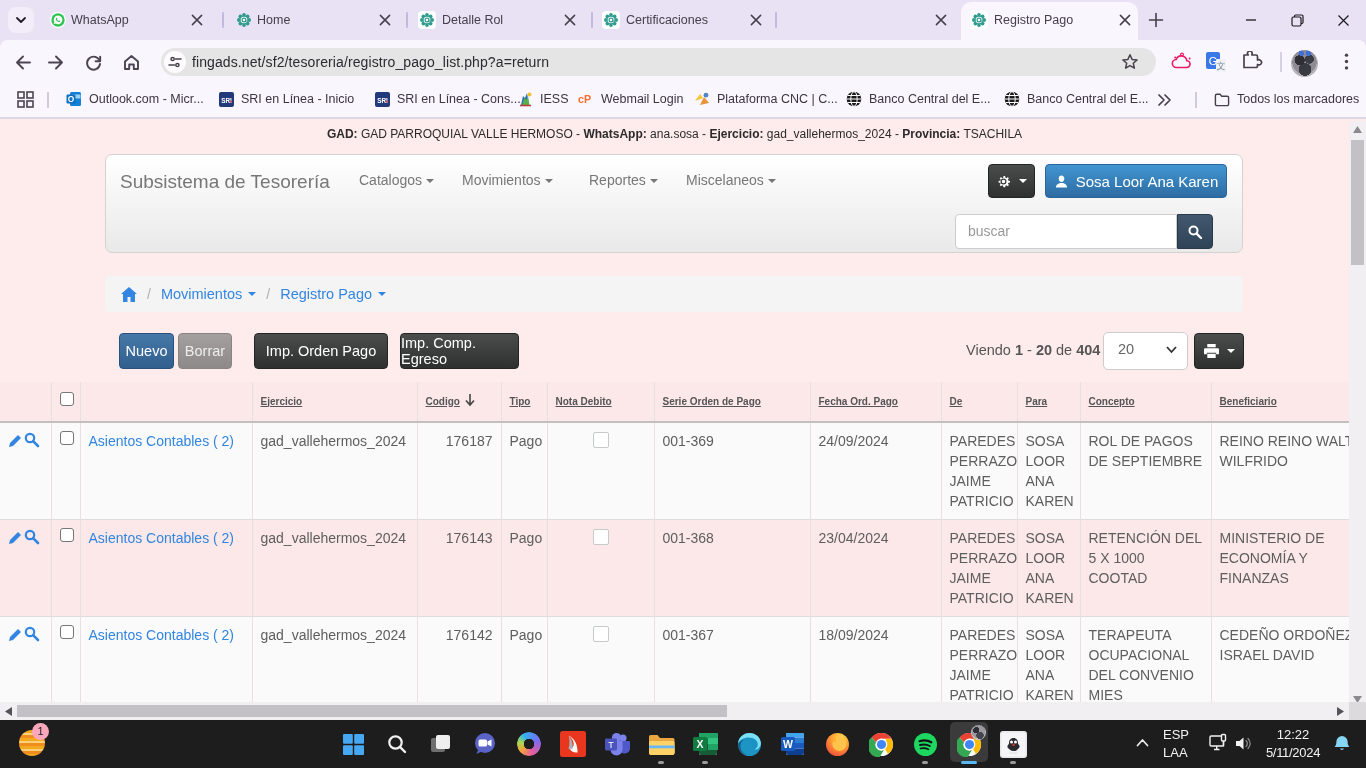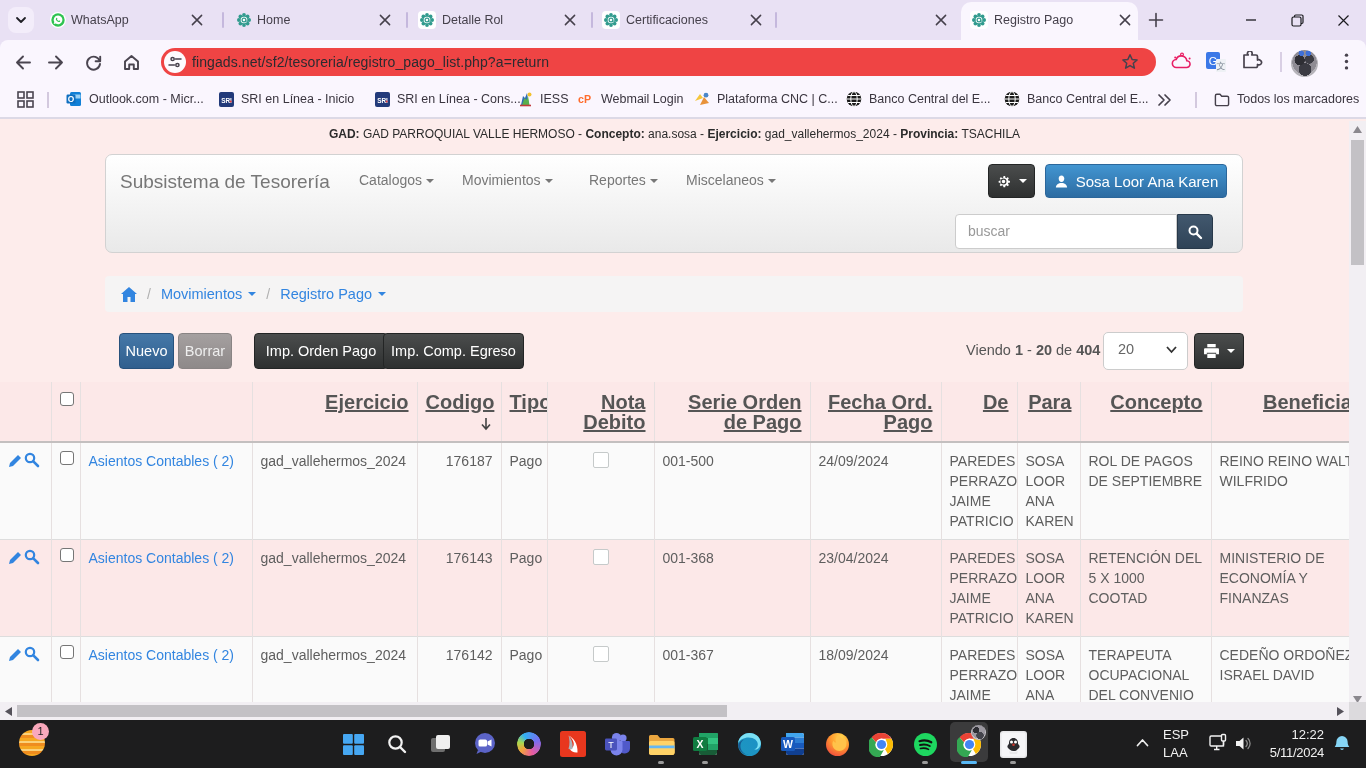--- a/index.html
+++ b/index.html
@@ -11,21 +11,21 @@
 .tabfav{width:16px;height:16px;margin-right:5px;flex:0 0 auto}
 .tabtile{width:18px;height:18px;background:#fff;border-radius:4px;display:flex;align-items:center;justify-content:center;margin-right:6px;flex:0 0 auto}
 .tabtile svg{display:block}
 .tabx{position:absolute;width:16px;height:16px;color:#3c3740}
 .tabsep{position:absolute;top:12px;width:2px;height:16px;background:#c5b8dd;border-radius:1px}
 #activetab{position:absolute;left:961px;top:2px;width:177px;height:38px;background:#faf6fe;border-radius:10px 10px 0 0}
 #tsearch{position:absolute;left:8px;top:7px;width:26px;height:26px;border-radius:8px;background:#f3edfa;display:flex;align-items:center;justify-content:center}
 .winctl{position:absolute;top:0;height:40px;width:46px;display:flex;align-items:center;justify-content:center;color:#1b1b1f}
 #toolbar{position:absolute;left:0;top:40px;width:1366px;height:79px;background:#faf6fe;border-bottom:2px solid #dcd9e6;border-radius:8px 8px 0 0}
 .navic{position:absolute;top:13px;color:#4a4550}
-#pill{position:absolute;left:161px;top:8px;width:995px;height:28px;border-radius:14px;background:#ef4444}
+#pill{position:absolute;left:161px;top:8px;width:995px;height:28px;border-radius:14px;background:#e5e5e5}
 #pillicon{position:absolute;left:3px;top:3px;width:22px;height:22px;border-radius:50%;background:#fdfbfe;display:flex;align-items:center;justify-content:center}
 #url{position:absolute;left:31px;top:6px;font-size:14px;color:#2b2b30;letter-spacing:.1px}
 
 #bookmarks{position:absolute;left:0;top:85px;width:1366px;height:28px;font-size:12.5px;color:#3a353f}
 .bm{position:absolute;top:0;height:28px;display:flex;align-items:center;gap:7px;white-space:nowrap}
 .bmi{width:16px;height:16px;flex:0 0 auto;display:flex;align-items:center;justify-content:center}
 
 #page{position:absolute;left:0;top:121px;width:1349px;height:581px;background:#fdeceb;overflow:hidden;font-family:"Liberation Sans",sans-serif}
 #gadline{position:absolute;left:0;top:6px;width:1349px;text-align:center;font-size:12px;color:#2b2b2b}
 #navpanel{position:absolute;left:105px;top:33px;width:1138px;height:99px;border:1px solid #d2d2d2;border-radius:7px;background:linear-gradient(#ffffff,#e9e9e9)}
@@ -40,21 +40,21 @@
 #breadcrumb .sl{color:#b0b0b0;margin:0 10px;font-size:14px}
 .bcaret{display:inline-block;width:0;height:0;border-left:4.5px solid transparent;border-right:4.5px solid transparent;border-top:4.5px solid #3285e0;vertical-align:2px;margin-left:6px}
 
 .btn{position:absolute;top:212px;height:36px;border-radius:4px;color:#fff;font-size:14.5px;display:flex;align-items:center;justify-content:center}
 #viendo{position:absolute;left:966px;top:221px;font-size:14.5px;color:#555}
 #pagesel{position:absolute;left:1103px;top:211px;width:85px;height:38px;background:#fff;border:1px solid #ccc;border-radius:5px;font-size:14.5px;color:#666}
 #printbtn{position:absolute;left:1194px;top:212px;width:50px;height:36px;background:linear-gradient(#4b4d4d,#2e3030);border:1px solid #232525;border-radius:4px;display:flex;align-items:center;justify-content:center;gap:4px}
 
 #tbl{position:absolute;left:0;top:261px;width:1386px;border-collapse:collapse;table-layout:fixed;font-size:14px;color:#5e5e5e}
 #tbl td,#tbl th{border-left:1px solid #e6e0e0;border-right:1px solid #e6e0e0;padding:8px;vertical-align:top;line-height:20px;overflow:hidden}
-#tbl thead th{background:#fce8e8;color:#555;font-size:20px;text-align:right;border-bottom:2px solid #c3bfbf;padding-top:9.5px;padding-bottom:9.5px}
+#tbl thead th{background:#fce8e8;color:#555;font-size:10px;text-align:left;border-bottom:2px solid #c3bfbf;padding-top:9.5px;padding-bottom:9.5px}
 #tbl thead th span{text-decoration:underline;font-weight:bold}
 #tbl tbody tr{background:#fafafa}
 #tbl tbody tr.odd{background:#fce8e8}
 #tbl tbody td{border-top:1px solid #ddd}
 .cb{width:14px;height:14px;background:#fff;border:1px solid #767676;border-radius:3px}
 .cbd{width:16px;height:16px;background:#fff;border:1px solid #c6caca;border-radius:2px;margin:1px auto 0}
 .link{color:#3285e0}
 
 #vscroll{position:absolute;left:1349px;top:121px;width:17px;height:581px;background:#f2eff3}
 #vthumb{position:absolute;left:2px;top:19px;width:13px;height:125px;background:#c3c1c5}
@@ -297,21 +297,21 @@
     </svg>
  <div class="abs" style="left:1195px;top:7px;width:2px;height:16px;background:#d3c9de"></div>
  <div class="bm" style="left:1214px"><span class="bmi">
         <svg width="17" height="15" viewBox="0 0 17 15" fill="none" stroke="#45404b" stroke-width="1.5" stroke-linejoin="round">
           <path d="M1.5 3.5a1.5 1.5 0 0 1 1.5-1.5h3.4l1.8 2h5.8a1.5 1.5 0 0 1 1.5 1.5v7a1.5 1.5 0 0 1-1.5 1.5H3a1.5 1.5 0 0 1-1.5-1.5z"></path>
         </svg>
       </span>Todos los marcadores</div>
 </div>
 
 <div id="page">
-<div id="gadline"><b>GAD:</b> GAD PARROQUIAL VALLE HERMOSO - <b>Concepto:</b> ana.sosa - <b>Ejercicio:</b> gad_vallehermos_2024 - <b>Provincia:</b> TSACHILA</div>
+<div id="gadline"><b>GAD:</b> GAD PARROQUIAL VALLE HERMOSO - <b>WhatsApp:</b> ana.sosa - <b>Ejercicio:</b> gad_vallehermos_2024 - <b>Provincia:</b> TSACHILA</div>
 <div id="navpanel">
 <div id="brand">Subsistema de Tesorería</div>
 <div class="navitem" style="left:253px">Catalogos<span class="caret"></span></div>
 <div class="navitem" style="left:356px">Movimientos<span class="caret"></span></div>
 <div class="navitem" style="left:483px">Reportes<span class="caret"></span></div>
 <div class="navitem" style="left:580px">Miscelaneos<span class="caret"></span></div>
 <div id="gearbtn">
         <svg width="15" height="15" viewBox="0 0 16 16" fill="#fff">
           <path d="M8 4.8A3.2 3.2 0 1 0 8 11.2 3.2 3.2 0 0 0 8 4.8zm0 5.1a1.9 1.9 0 1 1 0-3.8 1.9 1.9 0 0 1 0 3.8zM14.5 9.4l-1.3-.1a5.4 5.4 0 0 1-.5 1.2l.9 1a.4.4 0 0 1 0 .5l-.9.9a.4.4 0 0 1-.5 0l-1-.9a5.4 5.4 0 0 1-1.2.5l-.1 1.3a.4.4 0 0 1-.4.4H8.2a.4.4 0 0 1-.4-.4l-.1-1.3a5.4 5.4 0 0 1-1.2-.5l-1 .9a.4.4 0 0 1-.5 0l-.9-.9a.4.4 0 0 1 0-.5l.9-1a5.4 5.4 0 0 1-.5-1.2l-1.3-.1a.4.4 0 0 1-.4-.4V7.6a.4.4 0 0 1 .4-.4l1.3-.1a5.4 5.4 0 0 1 .5-1.2l-.9-1a.4.4 0 0 1 0-.5l.9-.9a.4.4 0 0 1 .5 0l1 .9a5.4 5.4 0 0 1 1.2-.5l.1-1.3a.4.4 0 0 1 .4-.4h1.3a.4.4 0 0 1 .4.4l.1 1.3a5.4 5.4 0 0 1 1.2.5l1-.9a.4.4 0 0 1 .5 0l.9.9a.4.4 0 0 1 0 .5l-.9 1a5.4 5.4 0 0 1 .5 1.2l1.3.1a.4.4 0 0 1 .4.4v1.3a.4.4 0 0 1-.4.5z"></path>
         </svg>
@@ -335,21 +335,21 @@
 <span class="sl">/</span>
       <span>Movimientos</span>
       <span class="bcaret"></span>
 <span class="sl">/</span>
       <span>Registro Pago</span>
       <span class="bcaret"></span>
 </div>
 <div class="btn" style="left:119px;width:55px;background:linear-gradient(#4578a8,#315f8e);border:1px solid #27517c">Nuevo</div>
 <div class="btn" style="left:178px;width:54px;background:linear-gradient(#a5a0a0,#8e8989);border:1px solid #898484;color:#eee">Borrar</div>
 <div class="btn" style="left:254px;width:134px;background:linear-gradient(#4b4d4d,#2e3030);border:1px solid #232525">Imp. Orden Pago</div>
-<div class="btn" style="left:383px;width:141px;background:linear-gradient(#4b4d4d,#2e3030);border:1px solid #232525">Imp. Comp. Egreso</div>
+<div class="btn" style="left:400px;width:119px;background:linear-gradient(#4b4d4d,#2e3030);border:1px solid #232525">Imp. Comp. Egreso</div>
 <div id="viendo">Viendo <b>1</b> - <b>20</b> de <b>404</b></div>
 <div id="pagesel">
       <span style="position:absolute;left:14px;top:8px">20</span>
       <svg style="position:absolute;right:10px;top:13px" width="11" height="8" viewBox="0 0 11 8">
         <path d="M1 1l4.5 5L10 1" fill="none" stroke="#333" stroke-width="1.8"></path>
       </svg>
     </div>
 <div id="printbtn">
       <svg width="15" height="14" viewBox="0 0 16 15" fill="#fff">
         <path d="M3.5 0h9v3.5h-9zM1 4.5h14a1 1 0 0 1 1 1V11h-3v-1.5H3V11H0V5.5a1 1 0 0 1 1-1zM3.5 10.5h9V15h-9z"></path>
@@ -403,21 +403,21 @@
 <td>
             <div class="cb"></div>
           </td>
 <td class="link">Asientos Contables ( 2)</td>
 <td>gad_vallehermos_2024</td>
 <td style="text-align:right">176187</td>
 <td>Pago</td>
 <td>
             <div class="cbd"></div>
           </td>
-<td>001-500</td>
+<td>001-369</td>
 <td>24/09/2024</td>
 <td>PAREDES PERRAZO JAIME PATRICIO</td>
 <td>SOSA LOOR ANA KAREN</td>
 <td>ROL DE PAGOS DE SEPTIEMBRE</td>
 <td>REINO REINO WALTER WILFRIDO</td>
 </tr>
 <tr class="odd">
 <td style="border-left:none"><svg width="34" height="17" viewBox="0 0 34 17">
               <path d="M2 12l8-8 3 3-8 8-4 1z" fill="#3285e0"></path>
               <circle cx="22" cy="7" r="4.2" fill="none" stroke="#3285e0" stroke-width="2.2"></circle>
@@ -662,18 +662,18 @@
  <svg class="abs" style="left:1209px;top:13px" width="21" height="21" viewBox="0 0 21 21" fill="none" stroke="#f2f2f2" stroke-width="1.4">
       <rect x="1" y="3" width="13.5" height="10" rx="1.2"></rect>
       <path d="M5 16.5h5.5M7.7 13v3.5"></path>
       <rect x="12.5" y="1.5" width="4" height="6.5" rx="1" fill="#1d1d1e" stroke="#f2f2f2"></rect>
       <path d="M14.5 8v5.5"></path>
     </svg>
  <svg class="abs" style="left:1234px;top:14px" width="19" height="19" viewBox="0 0 19 19">
       <path d="M2 7v5h3.5l4 3.5v-12L5.5 7z" fill="#f2f2f2"></path>
       <path d="M12 6.5a4.5 4.5 0 0 1 0 6M14 4.5a7 7 0 0 1 0 10" stroke="#8b8b8b" stroke-width="1.3" fill="none" stroke-linecap="round"></path>
     </svg>
- <div class="abs" style="left:1262px;top:6px;width:62px;text-align:right;color:#f2f2f2;font-size:13px;line-height:18px">12:22<br><span style="letter-spacing:-.3px">5/11/2024</span></div>
+ <div class="abs" style="left:1262px;top:6px;width:62px;text-align:center;color:#f2f2f2;font-size:13px;line-height:18px">12:22<br><span style="letter-spacing:-.3px">5/11/2024</span></div>
  <svg class="abs" style="left:1332px;top:14px" width="20" height="20" viewBox="0 0 20 20">
       <path d="M10 2a5.6 5.6 0 0 1 5.6 5.6c0 3 .9 4.4 1.7 5.4H2.7c.8-1 1.7-2.4 1.7-5.4A5.6 5.6 0 0 1 10 2z" fill="#86d5f5"></path>
       <path d="M8 14.5a2.1 2.1 0 0 0 4 0z" fill="#86d5f5"></path>
     </svg>
 </div>
 
 </body></html>

